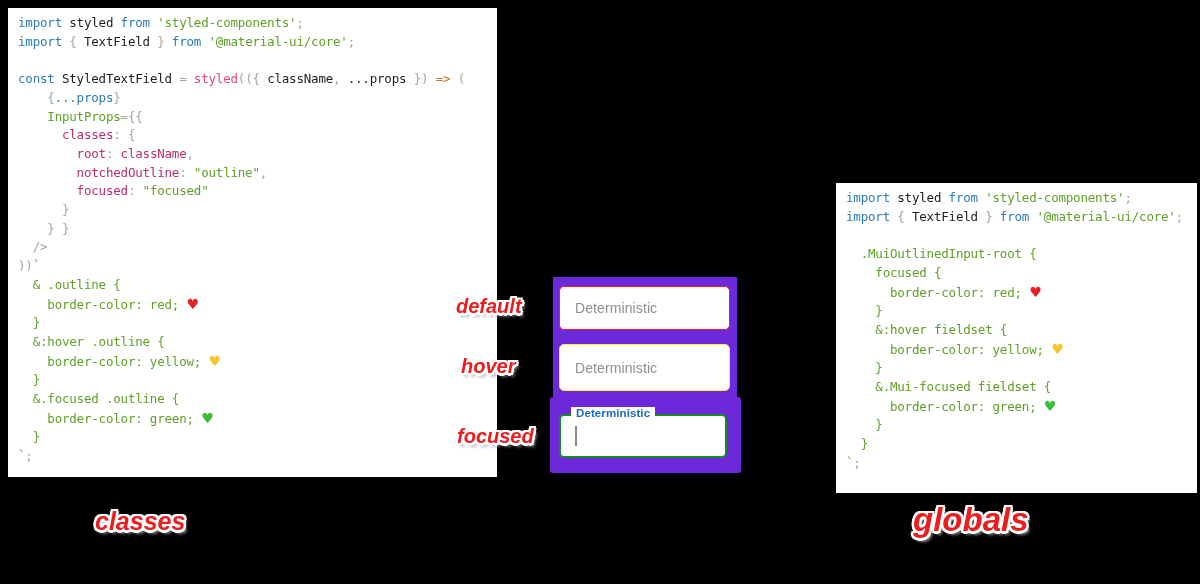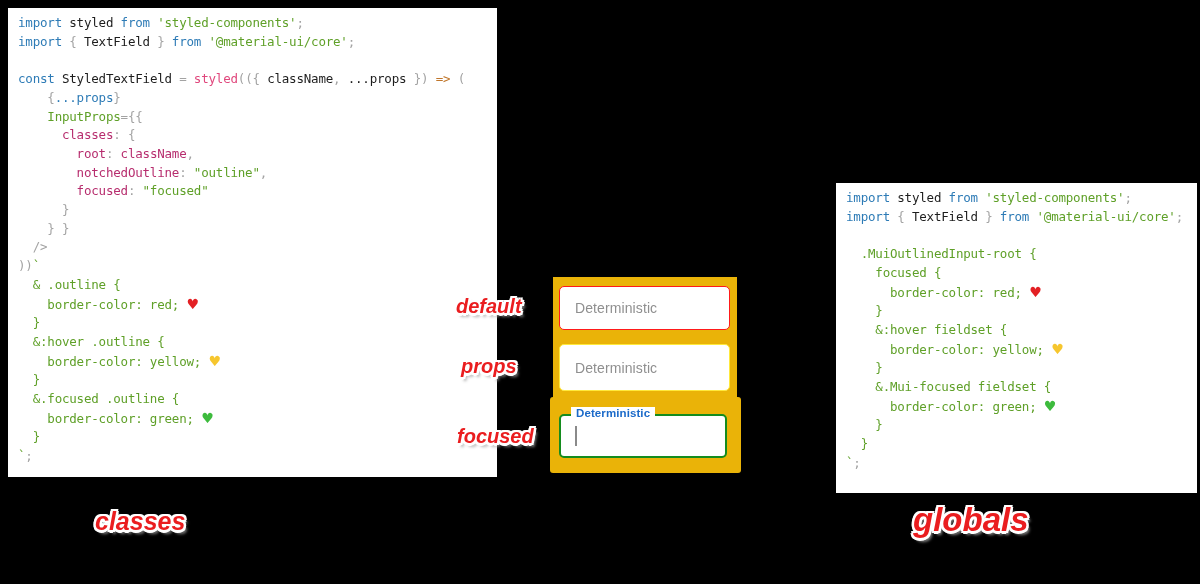--- a/index.html
+++ b/index.html
@@ -18,21 +18,21 @@
   .tk-s{color:#5fa028;}
   .tk-pk{color:#e0487d;}
   .tk-mg{color:#b72d6e;}
   .tk-o{color:#c0762b;}
   .tk-hr,.tk-hy,.tk-hg{font-family:"DejaVu Sans",sans-serif;font-size:14px;}
   .tk-hr{color:#e32024;}
   .tk-hy{color:#f6c62e;}
   .tk-hg{color:#3dbb3d;}
 
   
-  .demo-panel{position:absolute;background:#eab308;}
+  .demo-panel{position:absolute;background:#6d28d9;}
   #demo-a{left:553px;top:277px;width:184px;height:120px;}
   #demo-b{left:550px;top:397px;width:191px;height:76px;border-radius:3px;}
 
   .textfield{position:absolute;background:#fff;border-radius:5px;box-sizing:border-box;}
   #tf-default{left:6px;top:9px;width:171px;height:44px;border:1.5px solid #ff1a1a;}
   #tf-hover{left:6px;top:67px;width:171px;height:47px;border:1.5px solid #ffe93b;}
   #tf-focused{left:9px;top:17px;width:168px;height:44px;border:2px solid #148c1e;}
   .placeholder{position:absolute;left:15px;top:50%;transform:translateY(-50%);
                color:#8f8f8f;font-size:14px;letter-spacing:0.1px;}
   .notch-label{position:absolute;left:10px;top:-9px;background:#fff;padding:0 5px;
@@ -112,19 +112,19 @@
   </div>
 
   <div id="demo-b" class="demo-panel">
     <div id="tf-focused" class="textfield">
       <span class="notch-label">Deterministic</span>
       <span class="caret"></span>
     </div>
   </div>
 
   <div id="lbl-default" class="bubble-label">default</div>
-  <div id="lbl-hover" class="bubble-label">props</div>
+  <div id="lbl-hover" class="bubble-label">hover</div>
   <div id="lbl-focused" class="bubble-label">focused</div>
 
   <div id="cap-classes" class="bubble-label">classes</div>
   <div id="cap-globals" class="bubble-label">globals</div>
 
 </div>
 
 </body></html>

